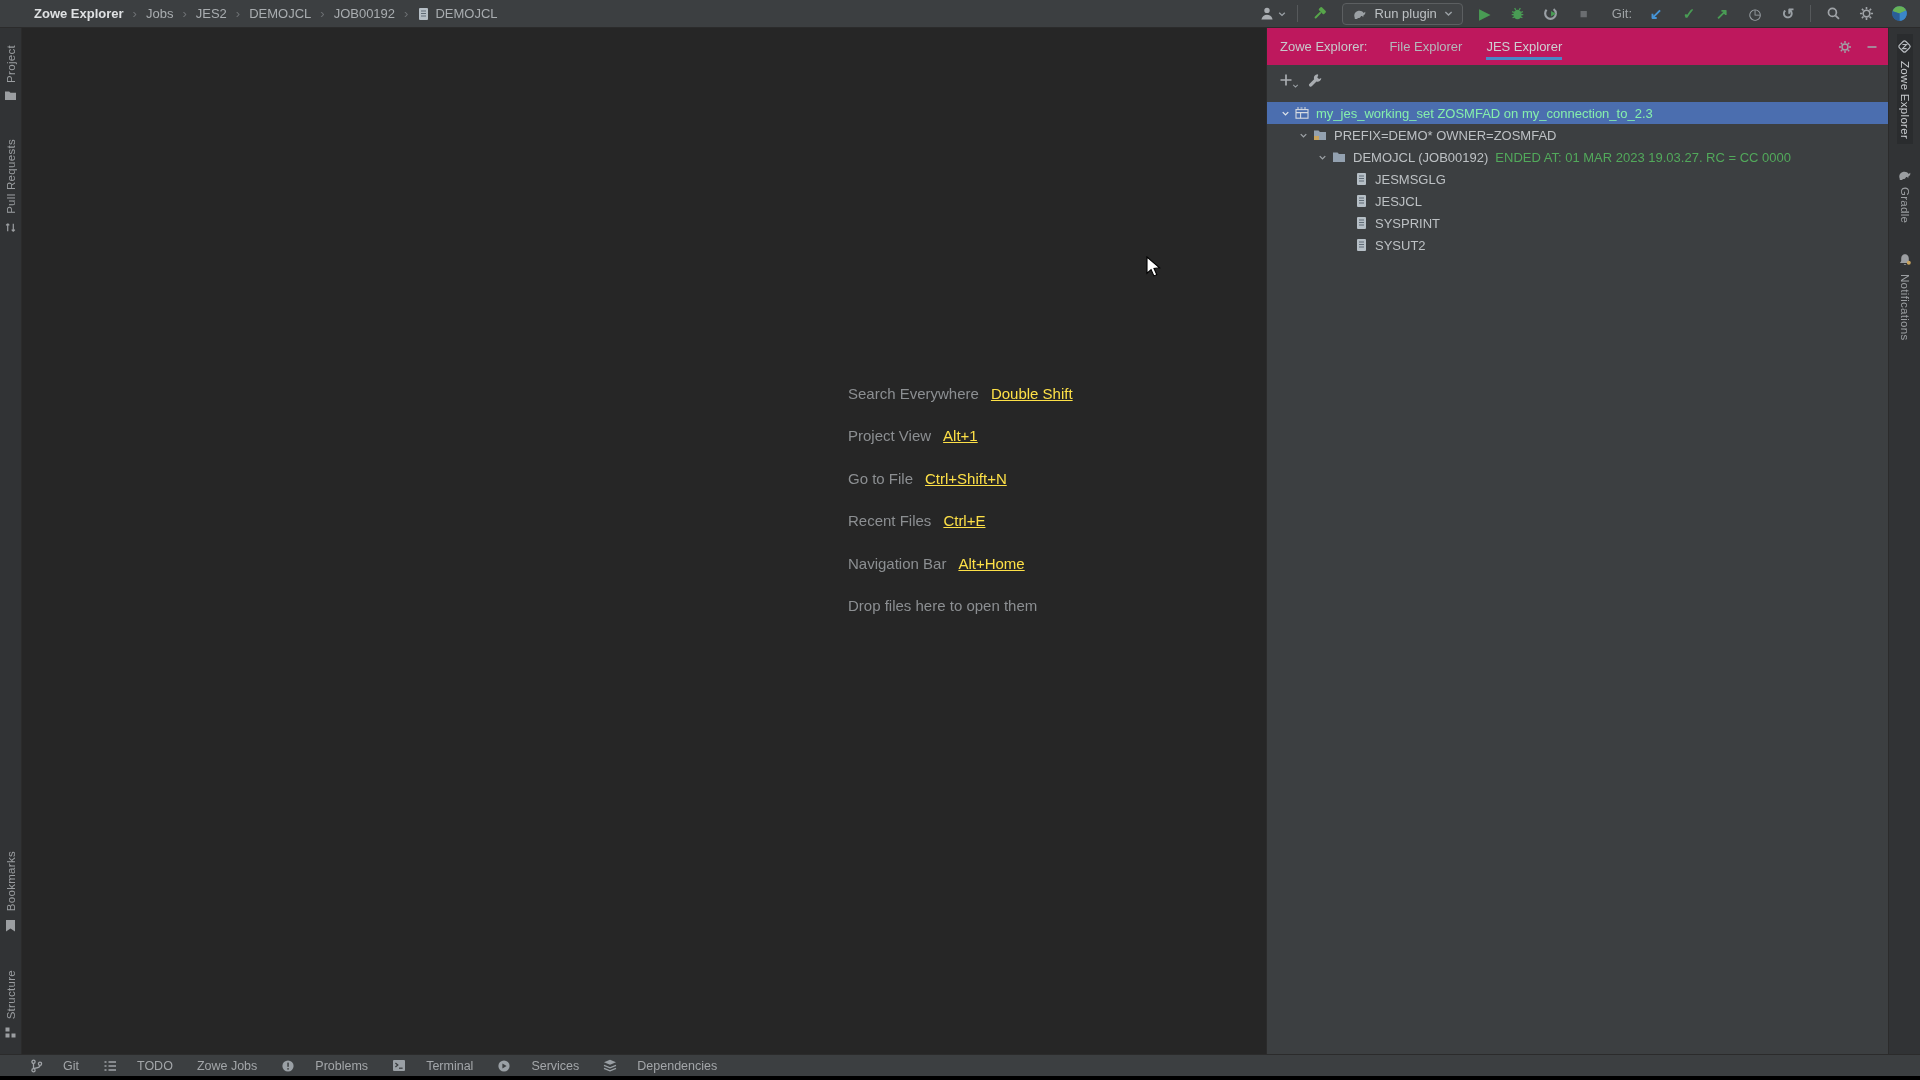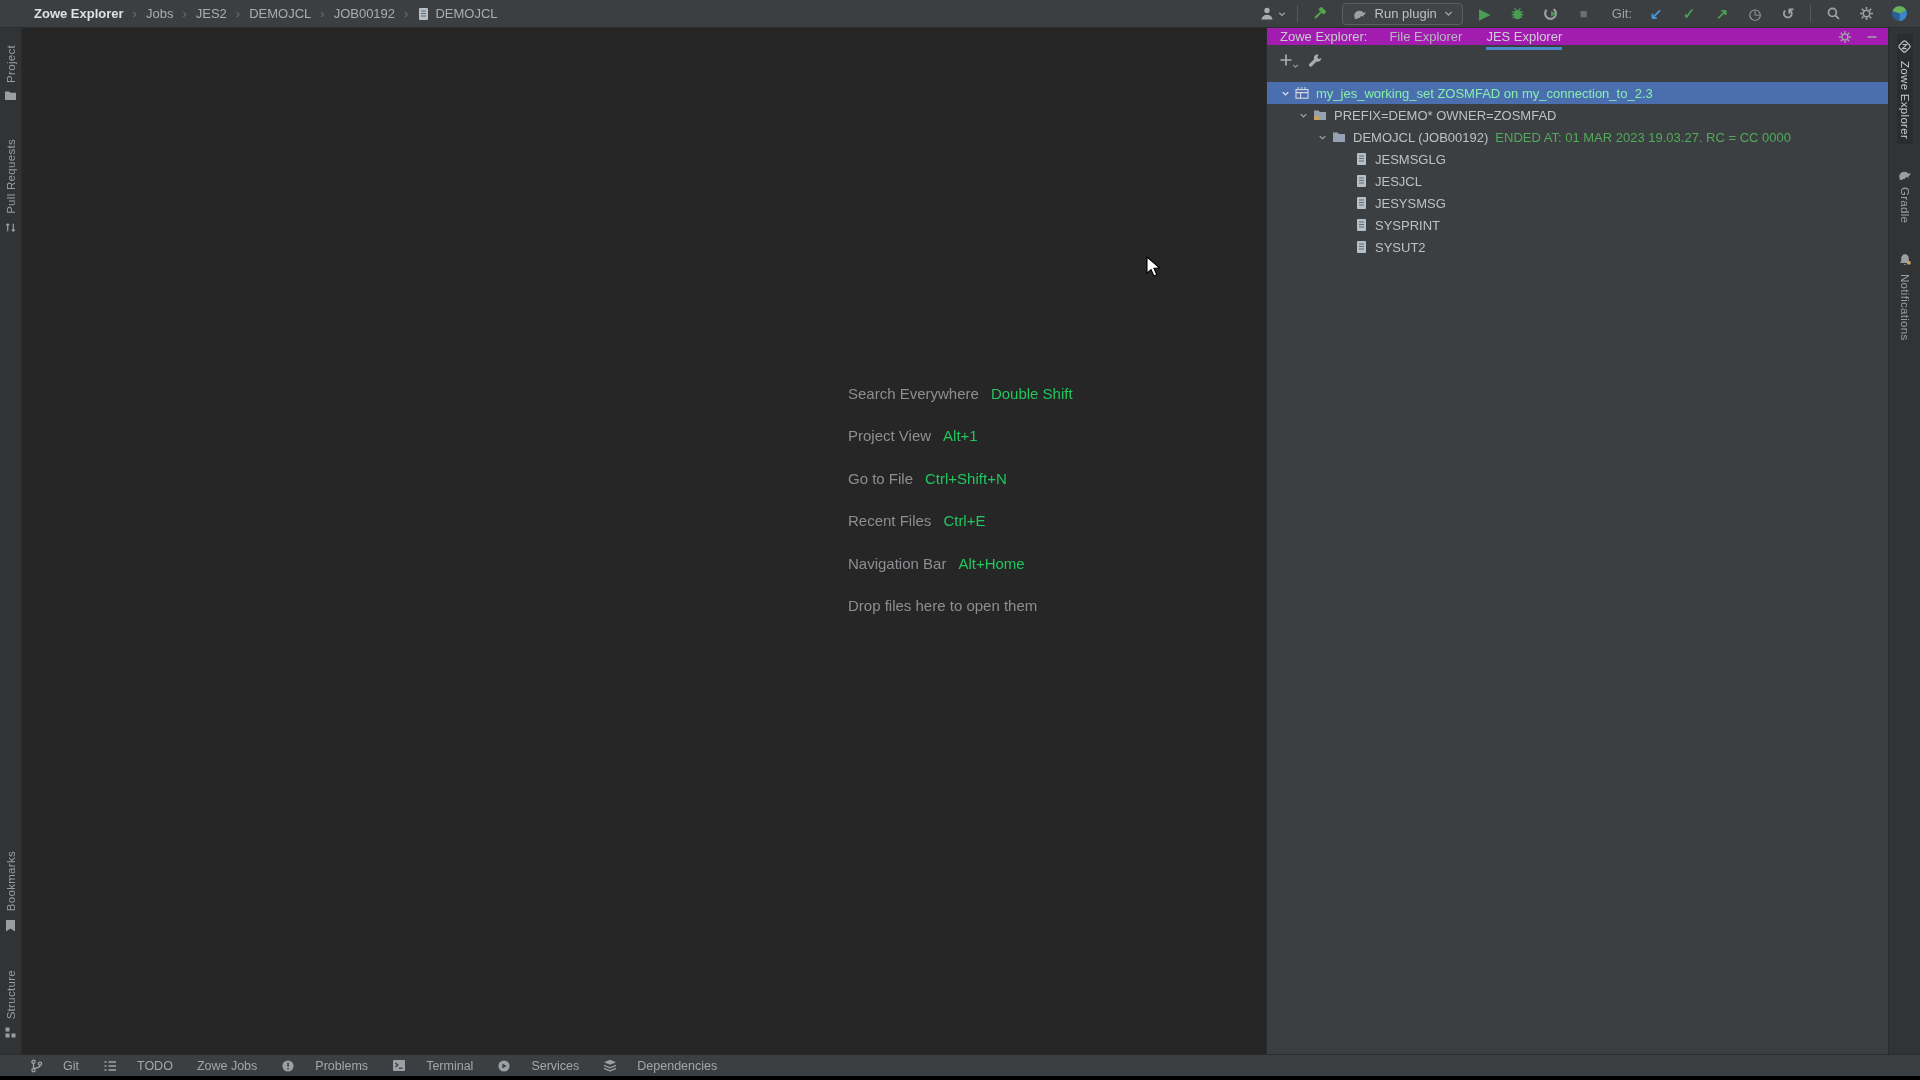--- a/index.html
+++ b/index.html
@@ -35,27 +35,27 @@
                  font-size:11.5px; cursor:default; padding:5px 0; width:100%; }
   .vtext-left { writing-mode:vertical-rl; transform:rotate(180deg); letter-spacing:.3px; }
   .vtext-right { writing-mode:vertical-rl; letter-spacing:.3px; }
   .stripe-item.selected { background:#2a2c2e; color:#c7cacd; }
 
   
   .editor { position:absolute; left:23px; top:29px; width:1242px; height:1025px; background:#262626; }
   .shortcuts { position:absolute; left:848px; top:372px; font-size:15px; }
   .sc-row { height:42.5px; display:flex; align-items:center; gap:12px; white-space:nowrap; }
   .sc-label { color:#8c8f92; }
-  .sc-key { color:#22c55e; }
+  .sc-key { color:#fde047;text-decoration:underline; }
   .sc-hint { color:#8c8f92; }
 
   
   .toolwin { position:absolute; left:1266px; top:28px; width:622px; height:1026px; background:#3c3f41;
              border-left:1px solid #2b2b2b; }
-  .tw-header { height:17px; background:#a21caf; display:flex; align-items:center; padding:0 10px 0 13px;
+  .tw-header { height:37px; background:#be185d; display:flex; align-items:center; padding:0 10px 0 13px;
                font-size:13px; }
   .tw-title { color:#c7cacc; margin-right:22px; }
   .tw-tab { color:#b4b8bb; margin-right:24px; height:27px; display:flex; align-items:center; cursor:default; }
   .tw-tab.selected { color:#cdd0d2; box-shadow:inset 0 -3px 0 #4a88c7; }
   .tw-header-icons { margin-left:auto; display:flex; align-items:center; gap:14px; }
   .tw-toolbar { height:30px; display:flex; align-items:center; gap:15px; padding-left:12px; }
   .plus-wrap { position:relative; display:inline-flex; }
   .plus-caret { position:absolute; right:-6px; bottom:-2px; }
 
   .tree { padding-top:7px; font-size:13px; }
@@ -334,29 +334,20 @@
         </span>
         <span>JESJCL</span>
       </div>
       <div class="tree-row lvl3">
         <span class="ticon">
           <svg width="13" height="14" viewBox="0 0 13 14">
               <rect x="2" y="1" width="9" height="12" rx="1" fill="#b6bfc6"></rect>
               <path d="M4 4h5M4 6.5h5M4 9h5" stroke="#5f6b75" stroke-width="1.1"></path>
             </svg>
         </span>
-        <span>JESYSMSG</span>
-      </div>
-      <div class="tree-row lvl3">
-        <span class="ticon">
-          <svg width="13" height="14" viewBox="0 0 13 14">
-              <rect x="2" y="1" width="9" height="12" rx="1" fill="#b6bfc6"></rect>
-              <path d="M4 4h5M4 6.5h5M4 9h5" stroke="#5f6b75" stroke-width="1.1"></path>
-            </svg>
-        </span>
         <span>SYSPRINT</span>
       </div>
       <div class="tree-row lvl3">
         <span class="ticon">
           <svg width="13" height="14" viewBox="0 0 13 14">
               <rect x="2" y="1" width="9" height="12" rx="1" fill="#b6bfc6"></rect>
               <path d="M4 4h5M4 6.5h5M4 9h5" stroke="#5f6b75" stroke-width="1.1"></path>
             </svg>
         </span>
         <span>SYSUT2</span>

